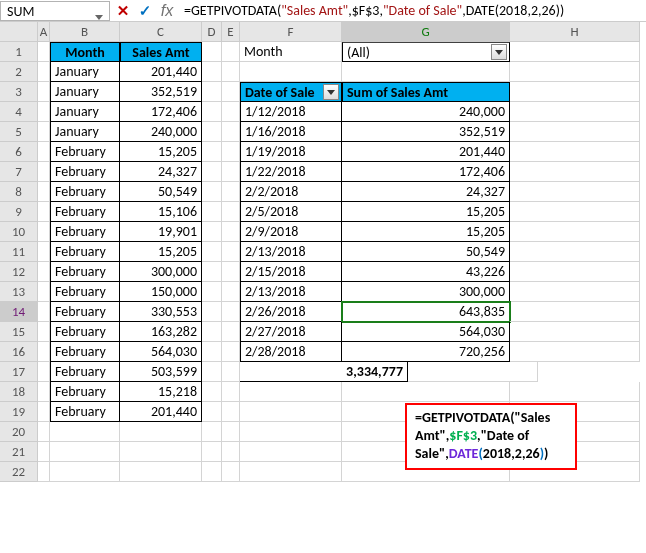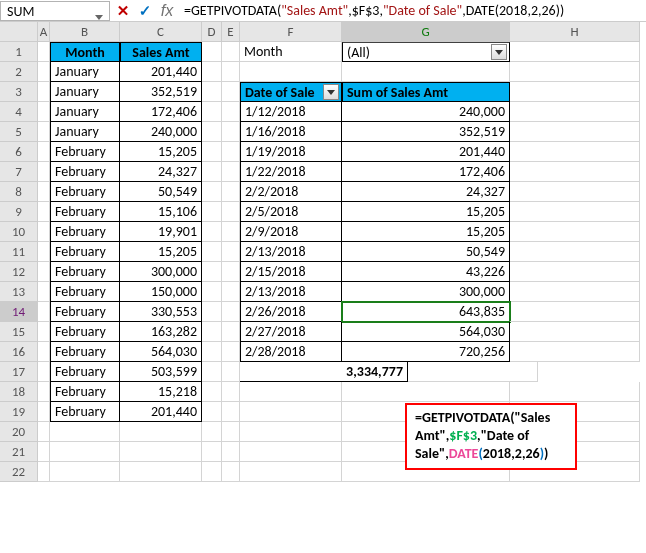--- a/index.html
+++ b/index.html
@@ -39,21 +39,21 @@
 .selhdr{background:#ccc;color:#0d7a0d}
 .selrow{background:#ccc;color:#701a75}
 .ddbtn{width:16px;height:16px;border:1px solid #888;background:linear-gradient(#fff,#ddd);display:flex;align-items:center;justify-content:center;position:absolute;right:2px}
 .ddbtn::after{content:"";width:0;height:0;border-left:4px solid transparent;border-right:4px solid transparent;border-top:5px solid #333}
 .relpos{position:relative}
 .pivothdr{background:#00b0f0;font-weight:bold;border:1px solid #000}
 .active{outline:2px solid #1a7e1a;outline-offset:-1px}
 .formula-box{position:absolute;border:2px solid red;padding:4px 8px;font-weight:bold;background:#fff;line-height:1.3}
 .formula-box .p1{color:#000}
 .formula-box .ref{color:#00b050}
-.formula-box .fn{color:#ec4899}
+.formula-box .fn{color:#6d28d9}
 .formula-box .par{color:#0070c0}
 .cancel-x{color:#c00000;font-weight:bold;font-size:15px}
 .accept-v{color:#0070c0;font-weight:bold;font-size:15px}
 </style>
 </head>
 <body>
 
 <div class="fbar">
   <div class="namebox">
     <span>SUM</span>

